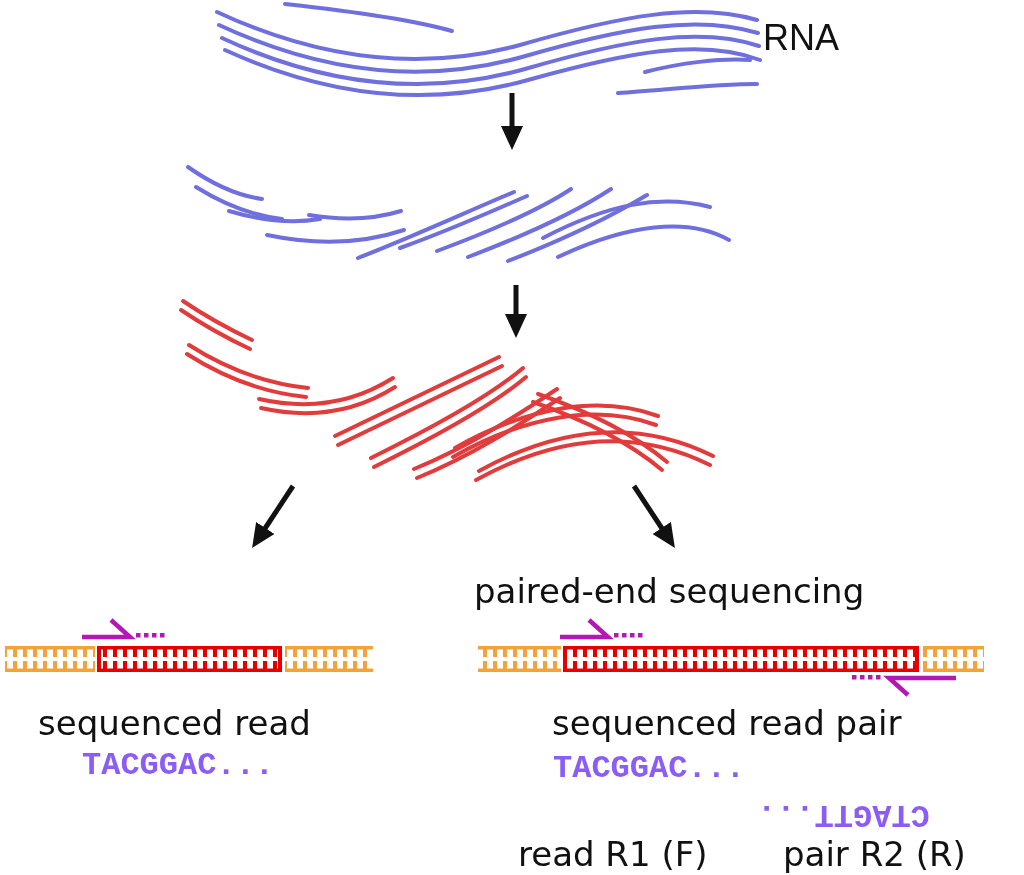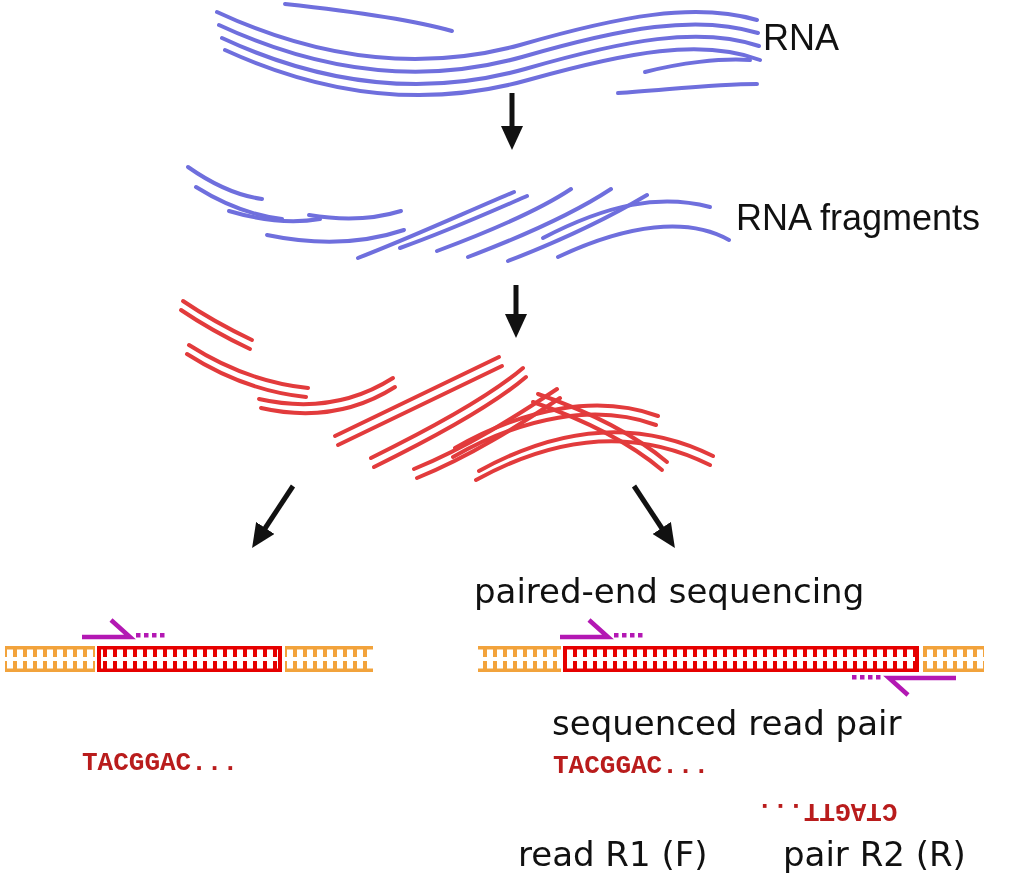--- a/index.html
+++ b/index.html
@@ -5,22 +5,22 @@
   html,body{margin:0;padding:0;background:#fff;}
   #canvas{
     position:relative;width:984px;height:875px;background:#ffffff;
     font-family:"DejaVu Sans",sans-serif;overflow:hidden;
   }
   #art{position:absolute;left:0;top:0;}
   .lbl{position:absolute;color:#111;white-space:nowrap;line-height:1;}
   .lbl-top{font-family:"Liberation Sans",sans-serif;font-size:36px;}
   .lbl-bottom{font-family:"DejaVu Sans",sans-serif;font-size:34px;}
   .seq{
-    position:absolute;color:#b91c1c;white-space:nowrap;line-height:1;
-    font-family:"Liberation Mono",monospace;font-weight:bold;font-size:26px;
+    position:absolute;color:#8b5cf6;white-space:nowrap;line-height:1;
+    font-family:"Liberation Mono",monospace;font-weight:bold;font-size:32px;
   }
   .seq-rot{transform:rotate(180deg);transform-origin:center center;}
 </style>
 </head>
 <body>
 
 <div id="canvas">
 
   <svg id="art" width="1024" height="875" viewBox="0 0 1024 875">
     <defs>
@@ -135,22 +135,22 @@
     <g stroke="#b318b3" stroke-width="4.5" fill="#b318b3">
       <path d="M908,695 L889,678 L956,678" fill="none"></path>
       <rect x="852" y="675" width="4.5" height="4.5" stroke="none"></rect>
       <rect x="860" y="675" width="4.5" height="4.5" stroke="none"></rect>
       <rect x="868" y="675" width="4.5" height="4.5" stroke="none"></rect>
       <rect x="876" y="675" width="4.5" height="4.5" stroke="none"></rect>
     </g>
   </svg>
 
   <div class="lbl lbl-top" style="left:763px;top:20px;">RNA</div>
-  <div class="lbl lbl-top" style="left:736px;top:200px;">RNA fragments</div>
 
+  <div class="lbl lbl-bottom" style="left:38px;top:706px;">sequenced read</div>
   <div class="seq" style="left:82px;top:750px;">TACGGAC...</div>
 
   <div class="lbl lbl-bottom" style="left:474px;top:574px;">paired-end sequencing</div>
   <div class="lbl lbl-bottom" style="left:552px;top:706px;text-align:center;">sequenced read pair</div>
   <div class="seq" style="left:553px;top:753px;">TACGGAC...</div>
   <div class="seq seq-rot" style="left:757px;top:798px;">CTAGTT...</div>
   <div class="lbl lbl-bottom" style="left:518px;top:837px;">read R1 (F)</div>
   <div class="lbl lbl-bottom" style="left:783px;top:837px;">pair R2 (R)</div>
 
 </div>

